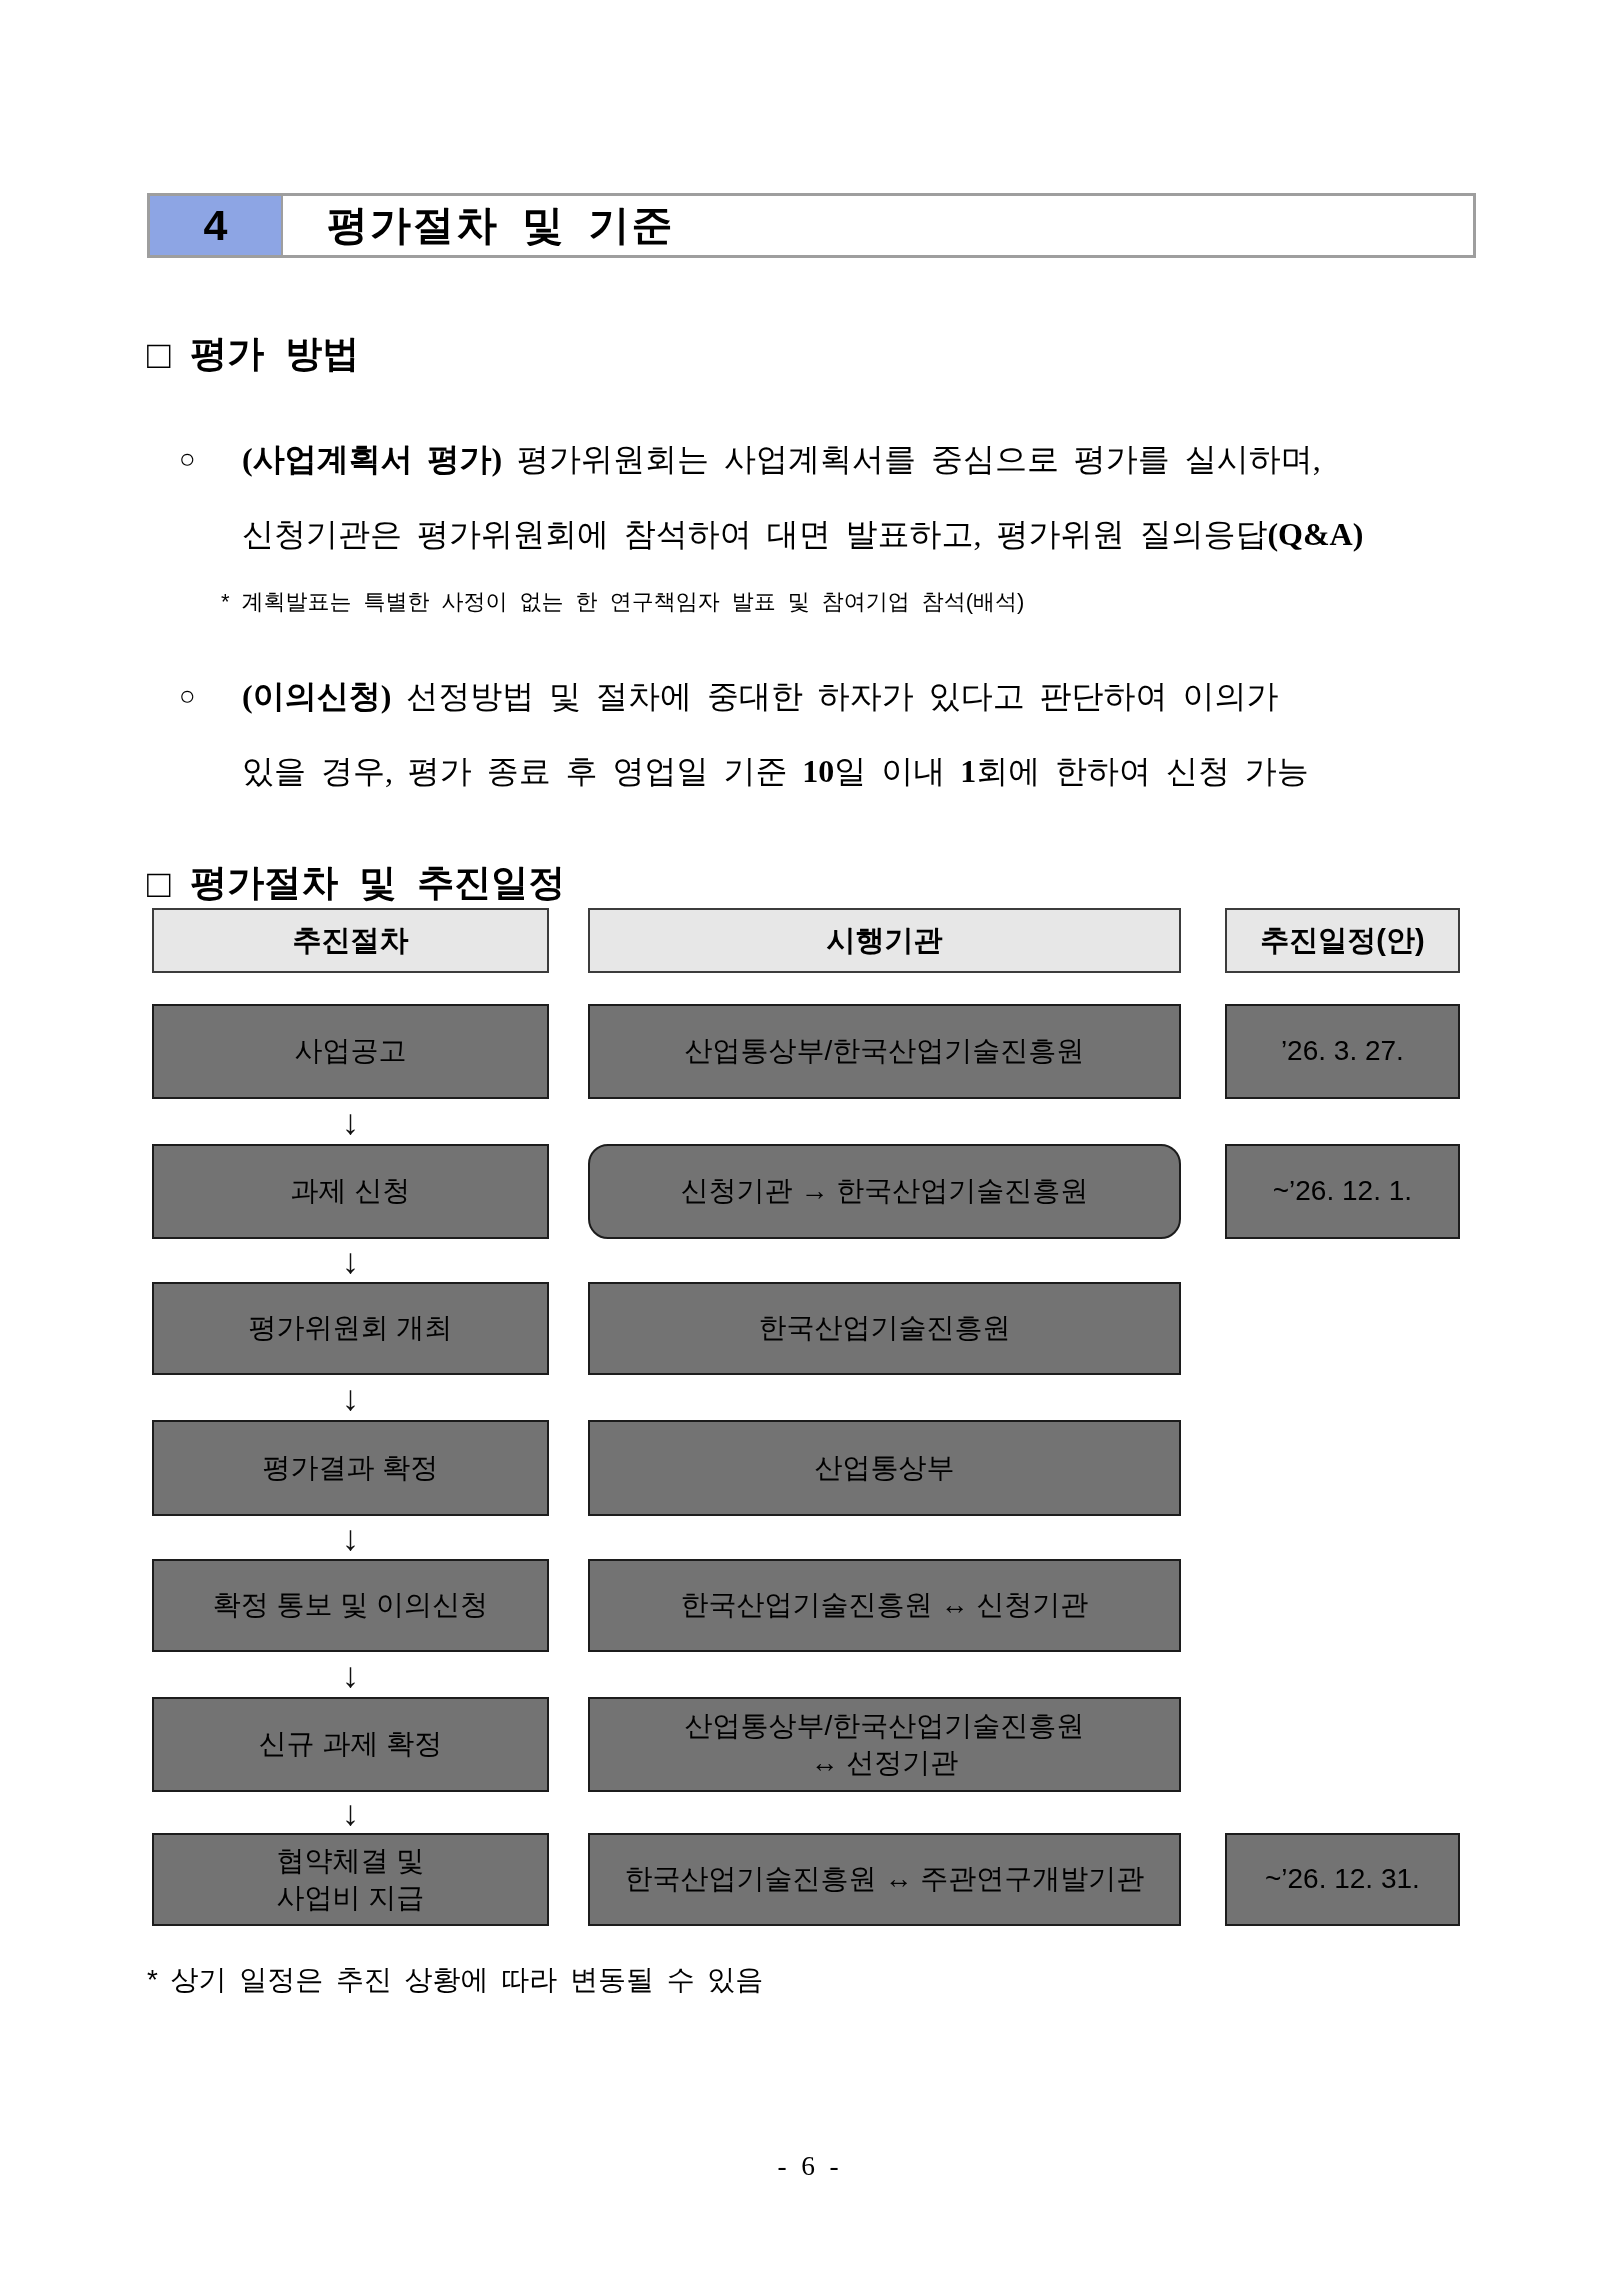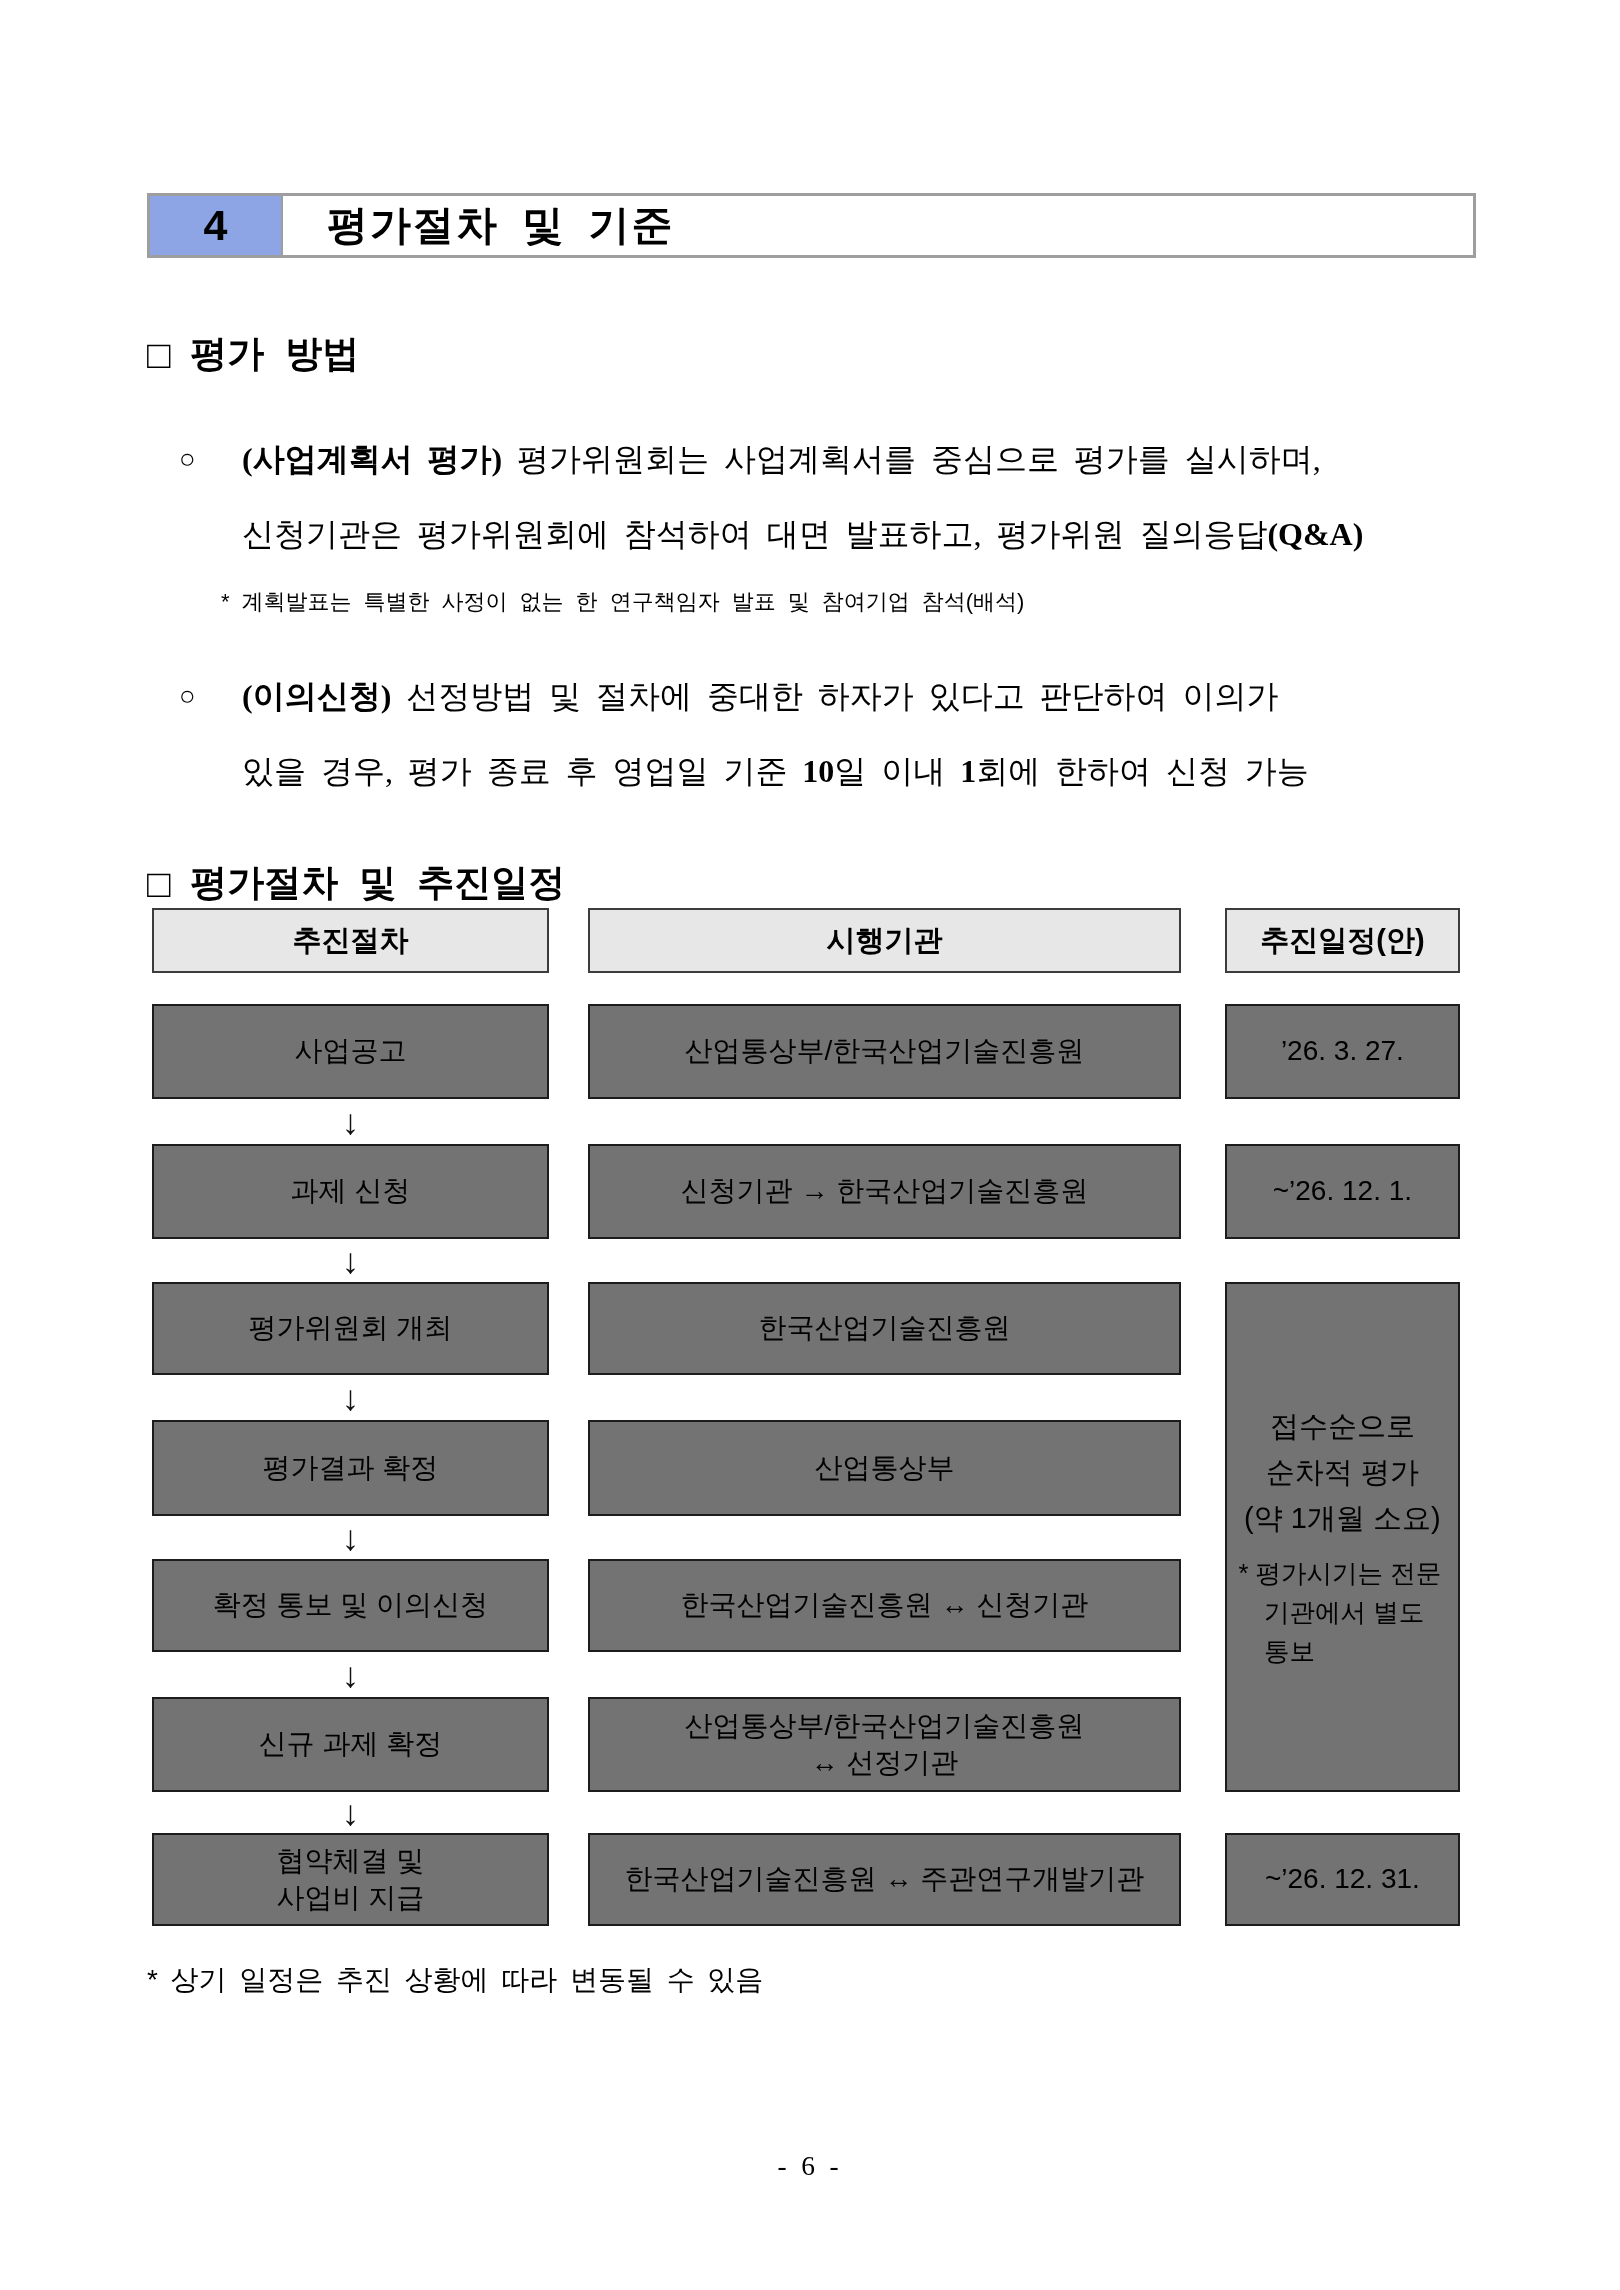--- a/index.html
+++ b/index.html
@@ -145,21 +145,21 @@
     <div class="box hdr c1" style="grid-row:1;">추진절차</div>
     <div class="box hdr c2" style="grid-row:1;">시행기관</div>
     <div class="box hdr c3" style="grid-row:1;">추진일정(안)</div>
 
     <div class="box c1" style="grid-row:3;">사업공고</div>
     <div class="box c2" style="grid-row:3;">산업통상부/한국산업기술진흥원</div>
     <div class="box c3" style="grid-row:3;">’26. 3. 27.</div>
     <div class="arrow" style="grid-row:4;">↓</div>
 
     <div class="box c1" style="grid-row:5;">과제 신청</div>
-    <div class="box c2" style="grid-row:5;">신청기관 → 한국산업기술진흥원</div>
+    <div class="box c2" style="grid-row:5;border-radius:20px;">신청기관 → 한국산업기술진흥원</div>
     <div class="box c3" style="grid-row:5;">~’26. 12. 1.</div>
     <div class="arrow" style="grid-row:6;">↓</div>
 
     <div class="box c1" style="grid-row:7;">평가위원회 개최</div>
     <div class="box c2" style="grid-row:7;">한국산업기술진흥원</div>
     <div class="arrow" style="grid-row:8;">↓</div>
 
     <div class="box c1" style="grid-row:9;">평가결과 확정</div>
     <div class="box c2" style="grid-row:9;">산업통상부</div>
     <div class="arrow" style="grid-row:10;">↓</div>
@@ -171,25 +171,19 @@
     <div class="box c1" style="grid-row:13;">신규 과제 확정</div>
     <div class="box c2" style="grid-row:13;">산업통상부/한국산업기술진흥원
 ↔ 선정기관</div>
     <div class="arrow" style="grid-row:14;">↓</div>
 
     <div class="box c1" style="grid-row:15;">협약체결 및
 사업비 지급</div>
     <div class="box c2" style="grid-row:15;">한국산업기술진흥원 ↔ 주관연구개발기관</div>
     <div class="box c3" style="grid-row:15;">~’26. 12. 31.</div>
 
-    <div class="box merged">
-      <div class="main">접수순으로
-순차적 평가
-(약 1개월 소요)</div>
-      <div class="mnote"><span>* 평가시기는 전문</span><br><span class="ind">기관에서 별도 통보</span></div>
-    </div>
   </div>
 
   <div class="footnote">* 상기 일정은 추진 상황에 따라 변동될 수 있음</div>
 </div>
 
 <div class="pagenum">- 6 -</div>
 
 
 </body></html>

